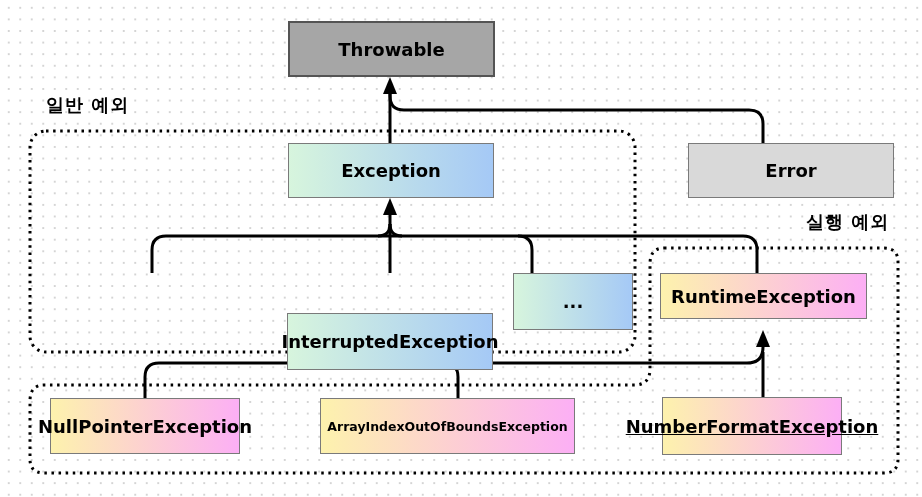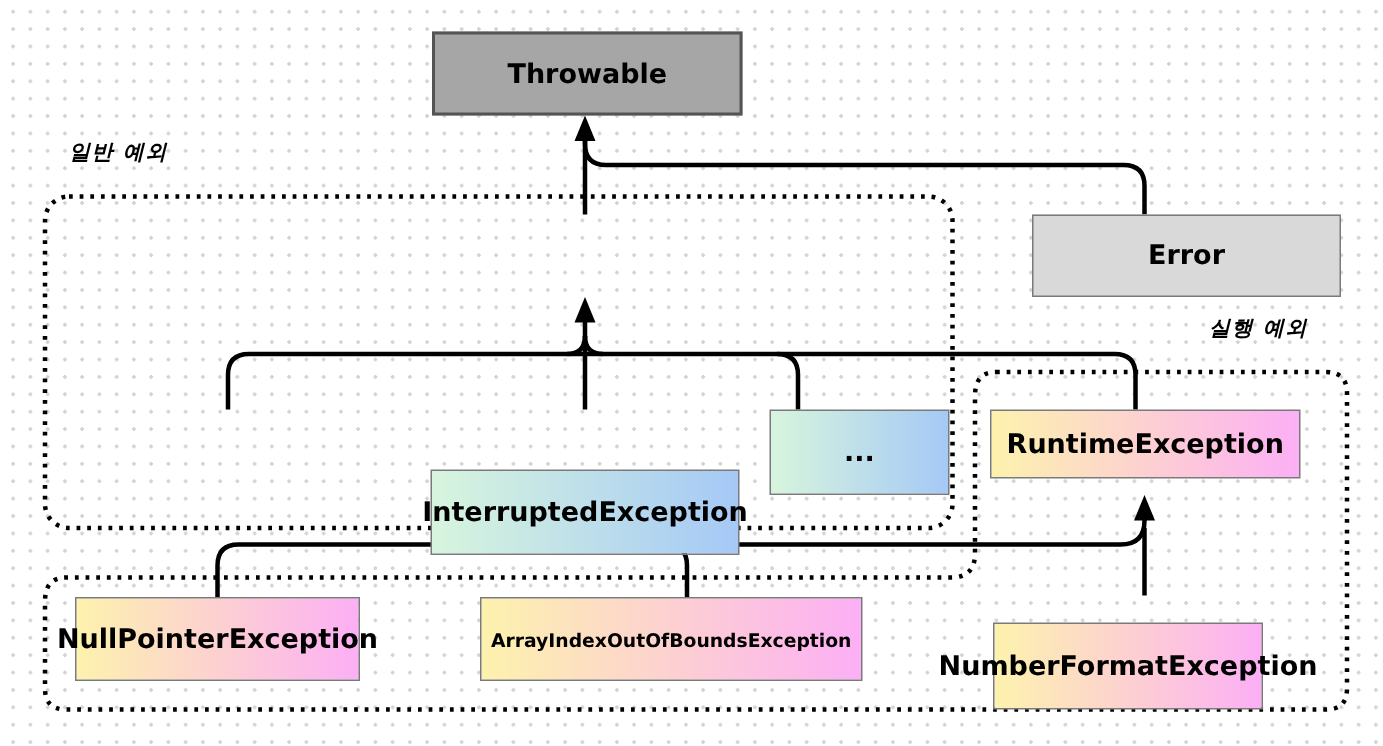--- a/index.html
+++ b/index.html
@@ -24,24 +24,24 @@
   .yp{background:linear-gradient(90deg,var(--yellow-start,#fdf2ad),var(--pink-end,#fcaff5));border:1.5px solid var(--box-border,#7a7a7a);}
   .n-throwable{left:288px;top:21px;width:207px;height:56px;background:var(--throwable-fill,#a6a6a6);border:2px solid var(--throwable-border,#545454);}
   .n-exception{left:288px;top:143px;width:206px;height:55px;}
   .n-error{left:688px;top:143px;width:206px;height:55px;background:var(--error-fill,#d9d9d9);border:1.5px solid var(--box-border,#7a7a7a);}
   .n-cnf{left:50px;top:273px;width:207px;height:57px;}
   .n-intr{left:287px;top:273px;width:206px;height:57px;margin-top:40px;}
   .n-ellipsis{left:513px;top:273px;width:120px;height:57px;}
   .n-runtime{left:660px;top:273px;width:207px;height:46px;}
   .n-np{left:50px;top:398px;width:190px;height:56px;}
   .n-aioob{left:320px;top:398px;width:255px;height:56px;font-size:12.5px;}
-  .n-nf{left:662px;top:415px;width:180px;height:58px;}
+  .n-nf{left:662px;top:397px;width:180px;height:58px;text-decoration:underline;}
   .grp-label{
-    position:absolute;z-index:2;font-weight:bold;font-size:14px;color:var(--text,#000);
-    letter-spacing:1px;white-space:nowrap;font-style:italic;
+    position:absolute;z-index:2;font-weight:bold;font-size:18px;color:var(--text,#000);
+    letter-spacing:1px;white-space:nowrap;
   }
   .lbl-general{left:46px;top:93px;}
   .lbl-runtime{left:806px;top:210px;}
 </style>
 </head>
 <body>
 
 <div id="canvas">
 
   <svg id="wires" width="922" height="497" viewBox="0 0 922 497">
@@ -73,20 +73,21 @@
       <rect x="30" y="131" width="605" height="221" rx="16"></rect>
 
       <path d="M664,248 H884 Q898,248 898,262 V459 Q898,473 884,473 H44 Q30,473 30,459 V401 Q30,385 44,385 H634 Q650,385 650,369 V264 Q650,248 664,248 Z"></path>
     </g>
   </svg>
 
   <div class="grp-label lbl-general">일반 예외</div>
   <div class="grp-label lbl-runtime">실행 예외</div>
 
   <div class="node n-throwable">Throwable</div>
+  <div class="node gb n-exception">Exception</div>
   <div class="node n-error">Error</div>
   <div class="node gb n-intr">InterruptedException</div>
   <div class="node gb n-ellipsis">...</div>
   <div class="node yp n-runtime">RuntimeException</div>
   <div class="node yp n-np">NullPointerException</div>
   <div class="node yp n-aioob">ArrayIndexOutOfBoundsException</div>
   <div class="node yp n-nf">NumberFormatException</div>
 
 </div>
 

